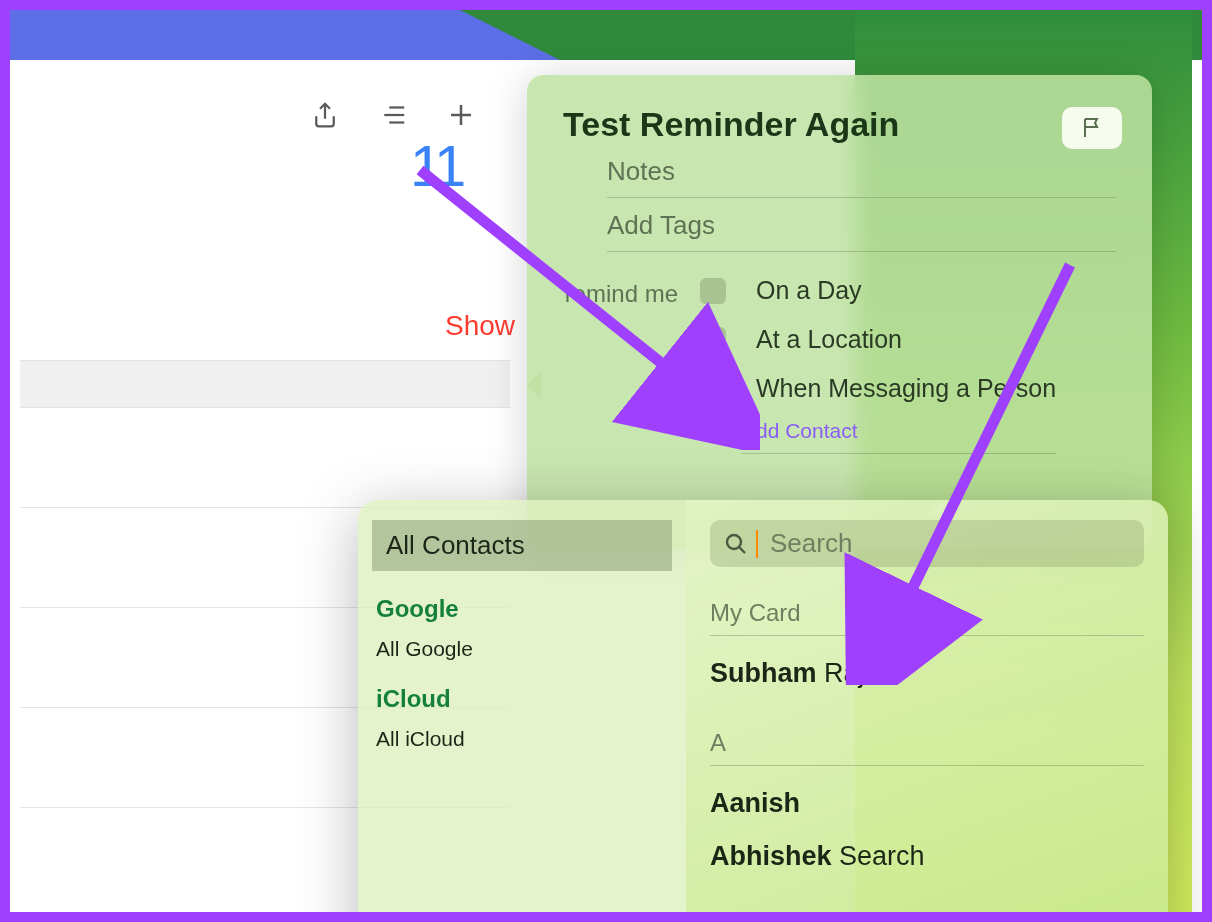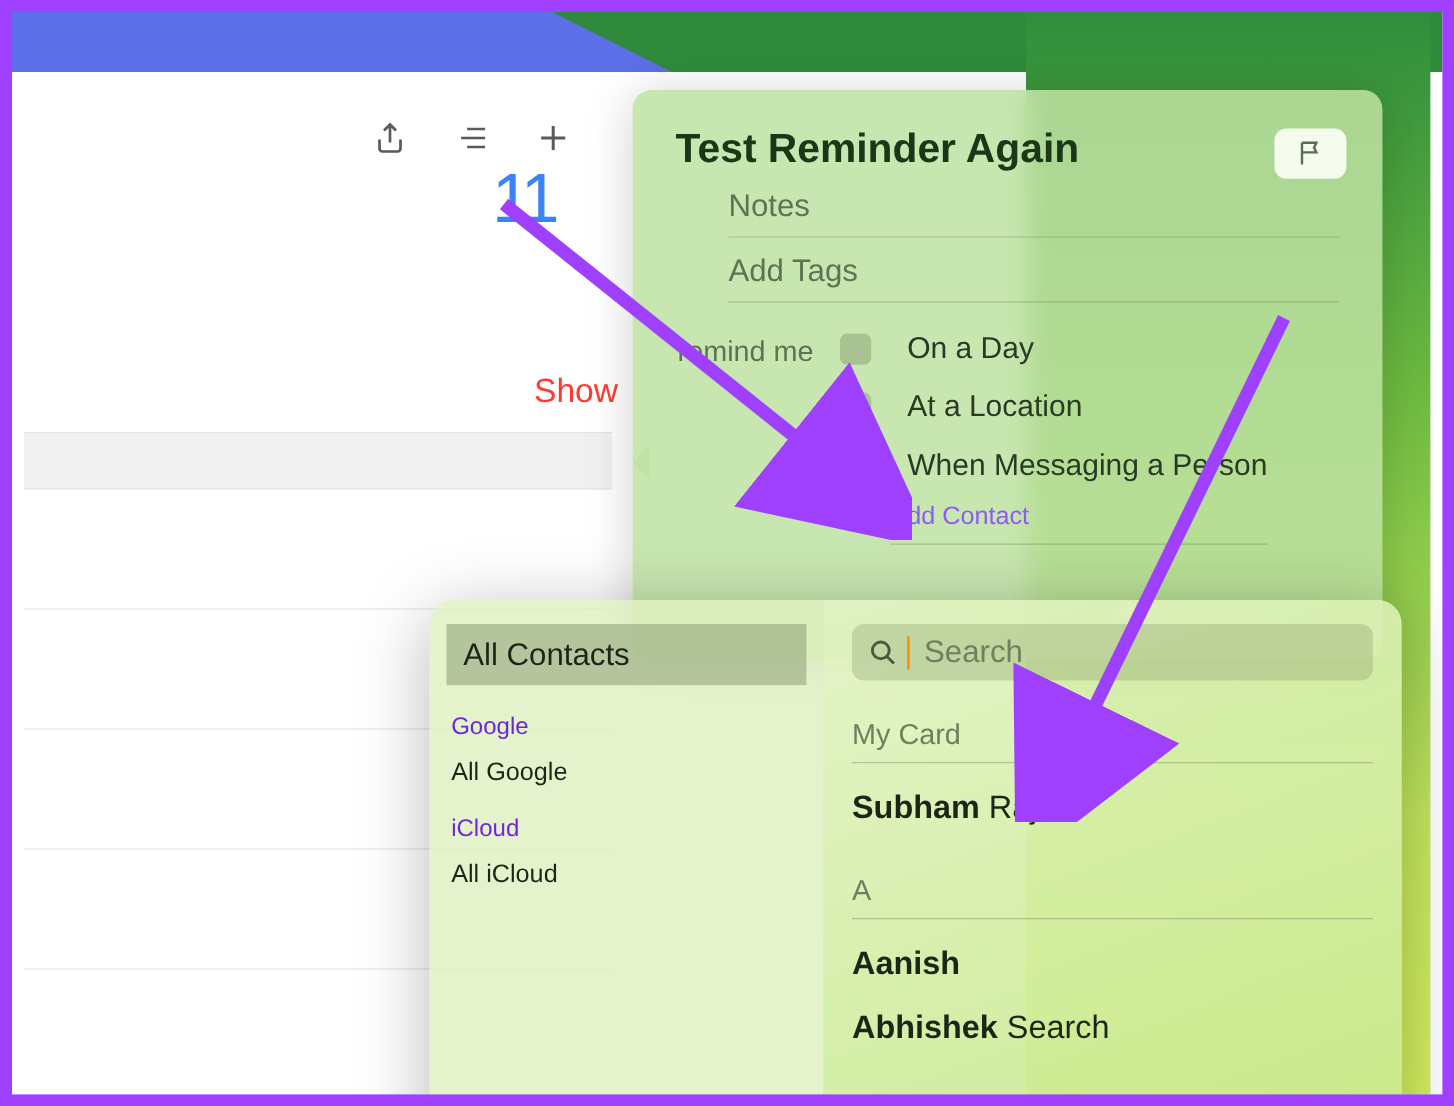--- a/index.html
+++ b/index.html
@@ -130,21 +130,21 @@
       border-bottom-color: rgba(222,240,190,0.78);
     }
     .contacts-left {
       width: 328px; padding: 20px 14px;
     }
     .contacts-left .pill {
       background: rgba(140,160,120,0.55); border-radius: 0; padding: 10px 14px;
       font-size: 26px; font-weight: 500; color: #1c2617;
     }
     .contacts-left .group-label {
-      margin-top: 24px; font-size: 20px; color: #6d28d9; font-weight: 400; padding-left: 4px;
+      margin-top: 24px; font-size: 24px; color: #15803d; font-weight: 700; padding-left: 4px;
     }
     .contacts-left .group-item {
       margin-top: 14px; font-size: 21px; color: #1c2617; padding-left: 4px;
     }
     .contacts-right {
       flex: 1; padding: 20px 24px;
       background: linear-gradient(160deg, rgba(230,245,200,0.5) 0%, rgba(190,230,120,0.7) 100%);
     }
     .search-row {
       display: flex; align-items: center; gap: 12px;

